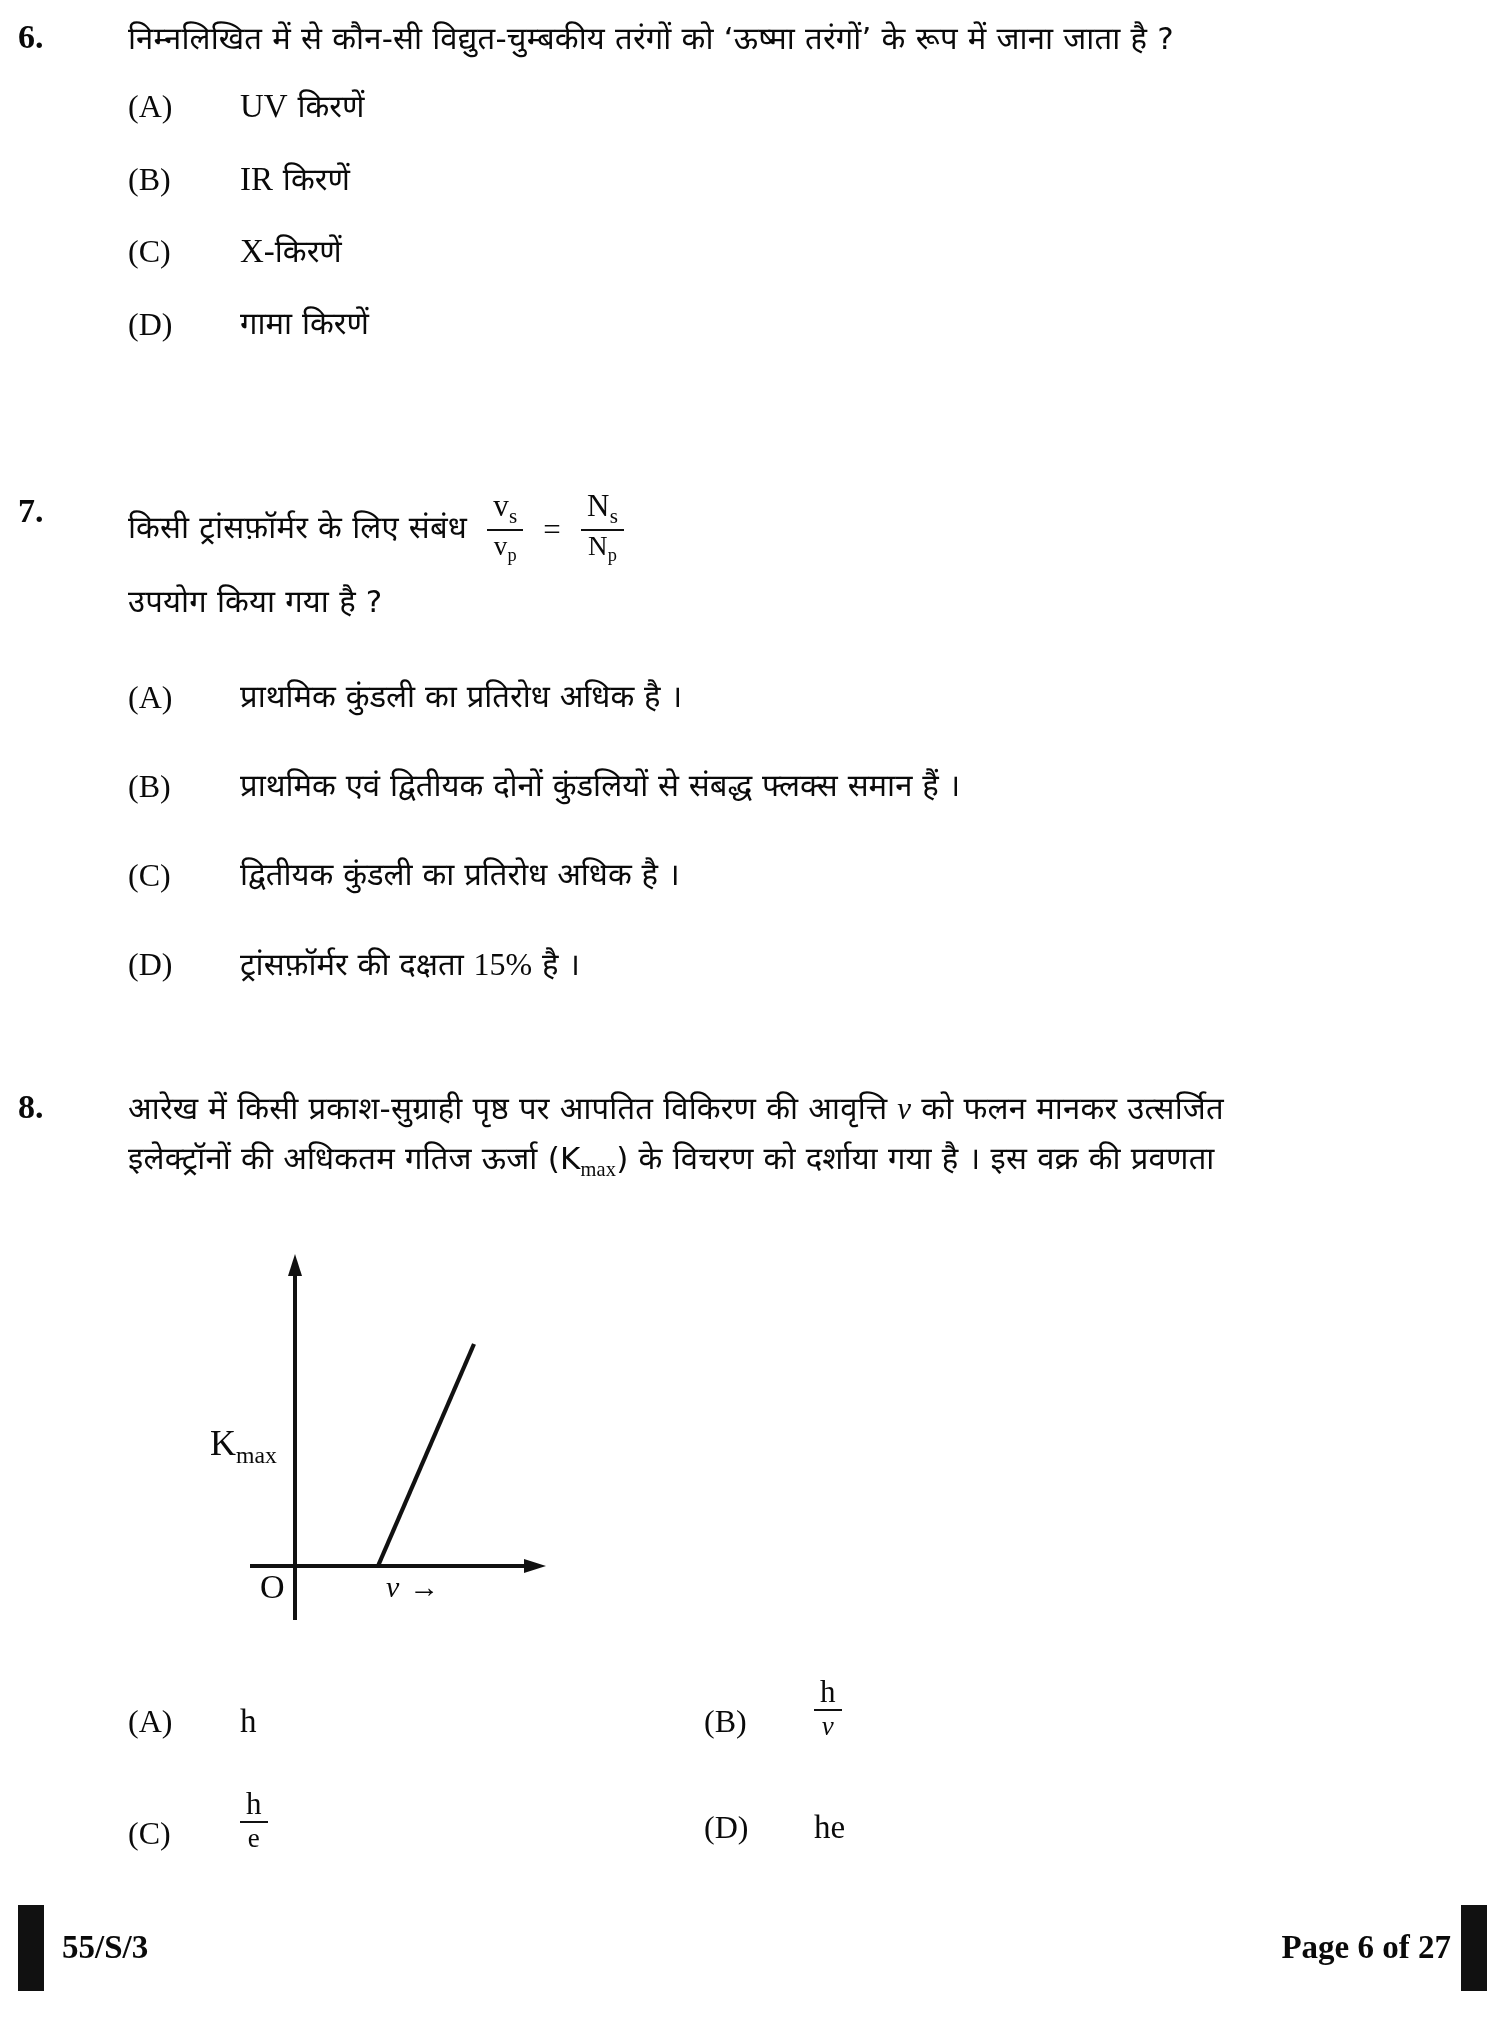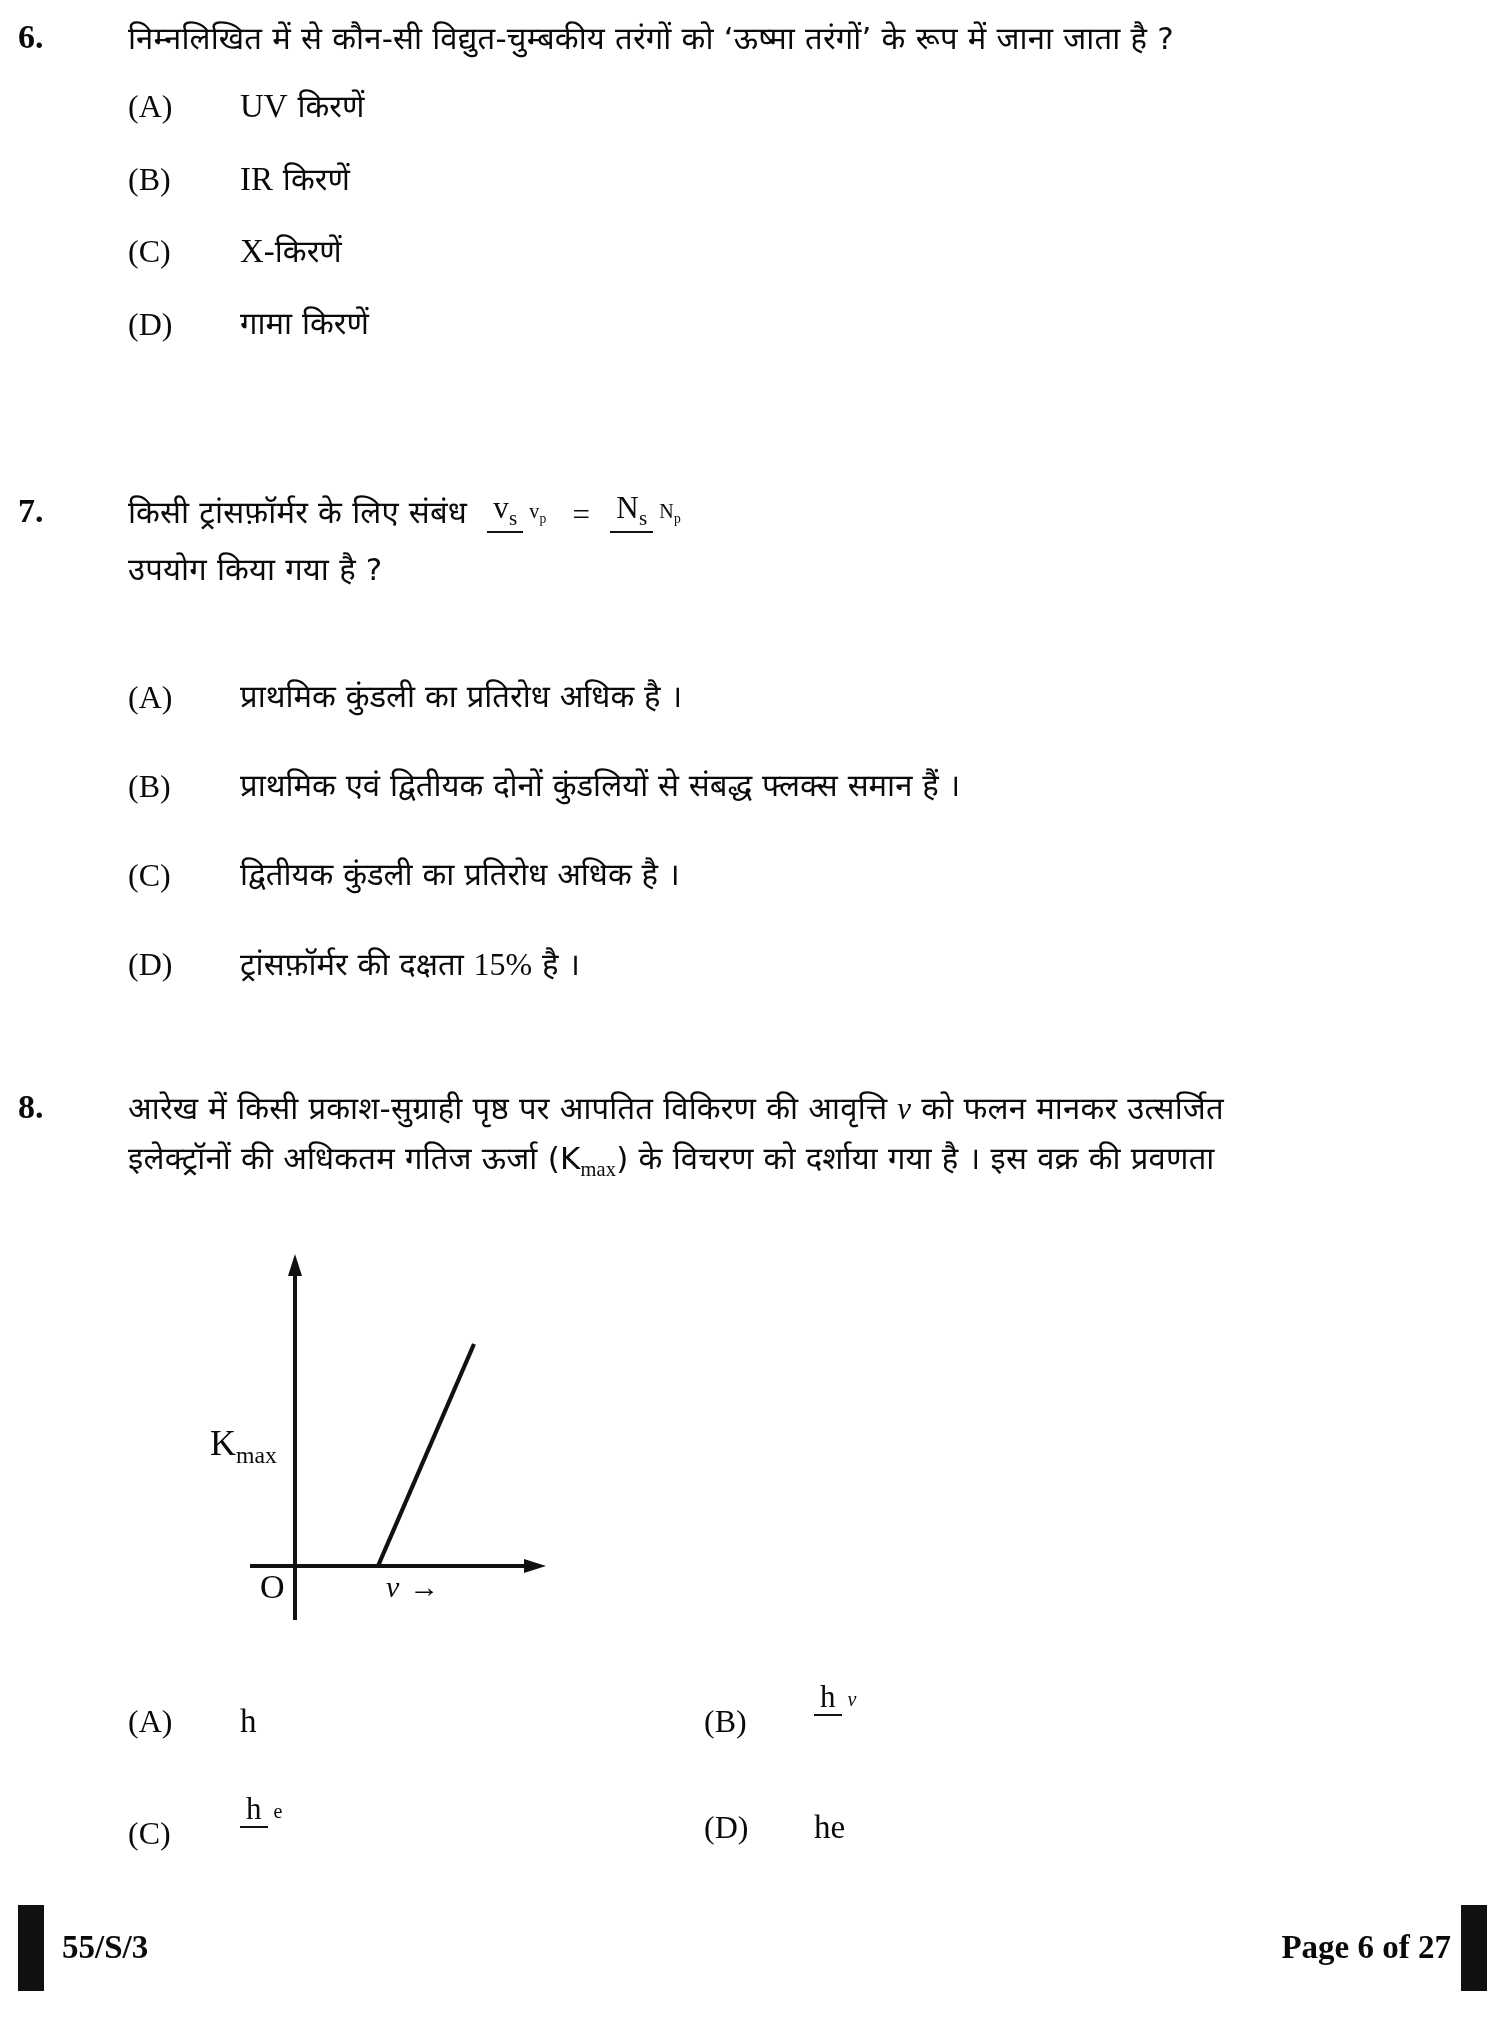--- a/index.html
+++ b/index.html
@@ -76,37 +76,37 @@
 
   
   .mixed .lat {
     font-family: "Liberation Serif", serif;
     font-size: 33px;
   }
 
   
   .frac {
     display: inline-flex;
-    flex-direction: row;
+    flex-direction: column;
     align-items: center;
     vertical-align: middle;
     margin: 0 10px;
     font-family: "Liberation Serif", serif;
     line-height: 1.02;
     position: relative;
     top: -2px;
   }
   .frac .num {
     padding: 0 6px 1px 6px;
     border-bottom: 2px solid #111;
     font-size: 31px;
   }
   .frac .den {
     padding: 2px 6px 0 6px;
-    font-size: 20px;
+    font-size: 27px;
   }
   .frac sub, .frac .sub {
     font-size: 0.68em;
     vertical-align: sub;
   }
   .eqsign {
     font-family: "Liberation Serif", serif;
     font-size: 31px;
     vertical-align: middle;
   }

